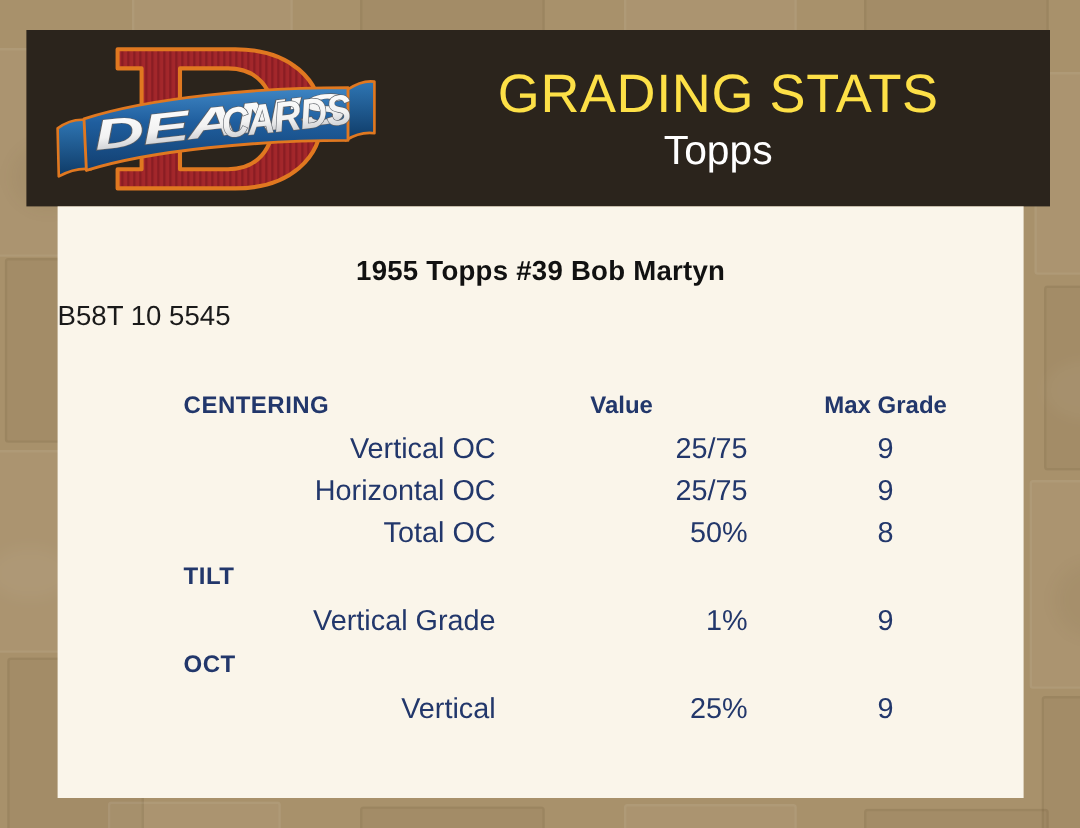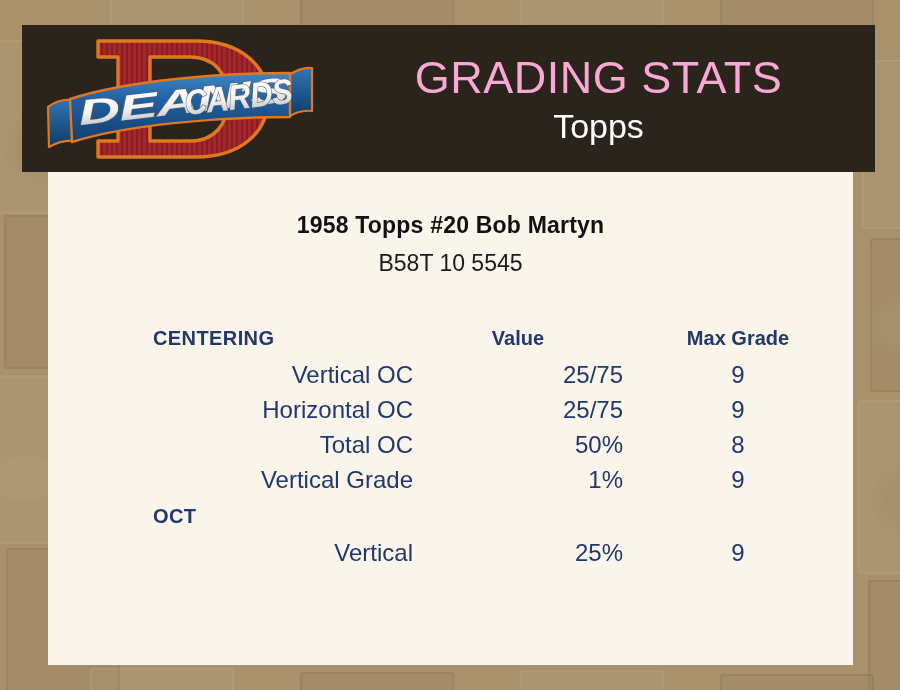--- a/index.html
+++ b/index.html
@@ -69,21 +69,21 @@
     left: 300px;
     top: 0;
     right: 0;
     height: 147px;
     display: flex;
     flex-direction: column;
     align-items: center;
     justify-content: center;
   }
   #title-main {
-    color: #f9a8d4;
+    color: #fde047;
     font-size: 45px;
     line-height: 52px;
     letter-spacing: 0.5px;
     font-weight: normal;
     white-space: nowrap;
   }
   #title-sub {
     color: #ffffff;
     font-size: 34px;
     line-height: 40px;
@@ -105,21 +105,21 @@
 
   #card-title {
     text-align: center;
     color: #111111;
     font-size: 23px;
     font-weight: bold;
     margin-top: 40px;
     letter-spacing: 0.2px;
   }
   #card-code {
-    text-align: center;
+    text-align: left;
     color: #1a1a1a;
     font-size: 23px;
     font-weight: normal;
     margin-top: 11px;
   }
 
   
   #stats-table {
     margin-top: 42px;
     width: 100%;
@@ -235,21 +235,21 @@
 
   <div id="header-titles">
     <div id="title-main">GRADING STATS</div>
     <div id="title-sub">Topps</div>
   </div>
 
 </div>
 
 <div id="content-panel">
 
-  <div id="card-title">1958 Topps #20 Bob Martyn</div>
+  <div id="card-title">1955 Topps #39 Bob Martyn</div>
   <div id="card-code">B58T 10 5545</div>
 
   <table id="stats-table">
     <colgroup>
       <col class="c-label">
       <col class="c-value">
       <col class="c-grade">
     </colgroup>
     <thead>
       <tr>
@@ -269,20 +269,25 @@
         <td class="d-label">Horizontal OC</td>
         <td class="d-value">25/75</td>
         <td class="d-grade">9</td>
       </tr>
       <tr>
         <td class="d-label">Total OC</td>
         <td class="d-value">50%</td>
         <td class="d-grade">8</td>
       </tr>
 
+      <tr class="section-row">
+        <th class="h-section">TILT</th>
+        <th class="h-value"></th>
+        <th class="h-grade"></th>
+      </tr>
       <tr>
         <td class="d-label">Vertical Grade</td>
         <td class="d-value">1%</td>
         <td class="d-grade">9</td>
       </tr>
 
       <tr class="section-row">
         <th class="h-section">OCT</th>
         <th class="h-value"></th>
         <th class="h-grade"></th>

